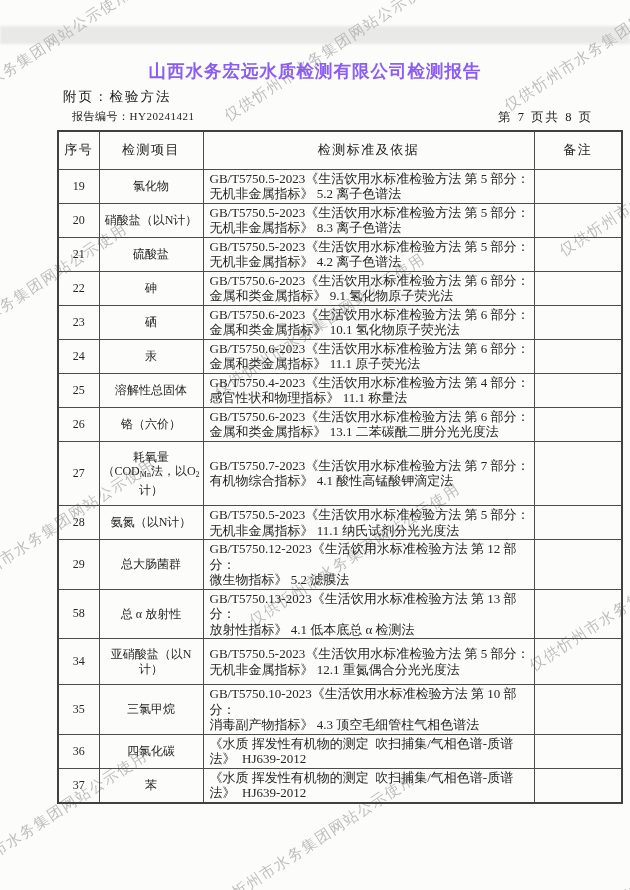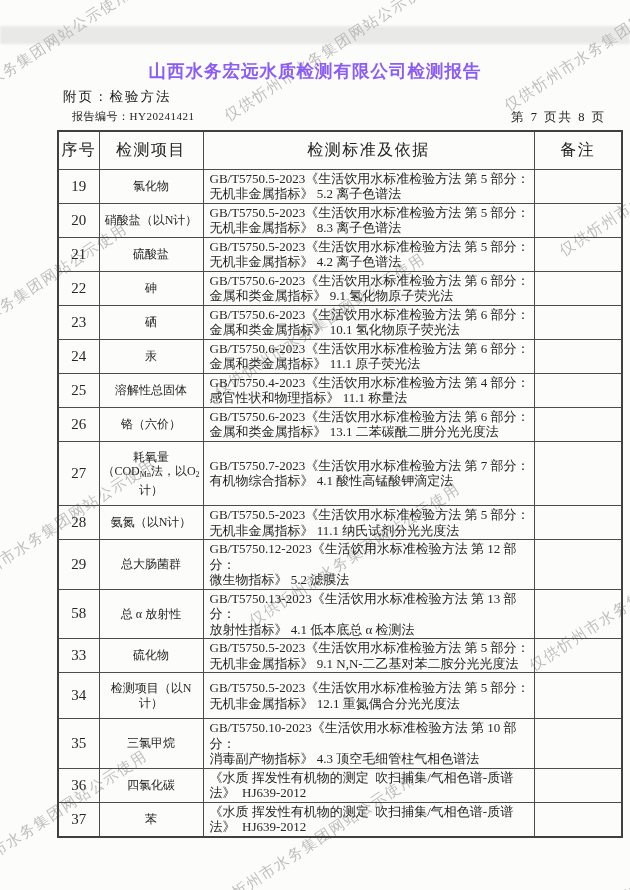--- a/index.html
+++ b/index.html
@@ -37,44 +37,44 @@
   }
   .doc-subtitle {
     position:absolute; top:88px; left:63px;
     font-size:13.5px; letter-spacing:2px; color:#1d1d1d;
   }
   .report-no {
     position:absolute; top:109px; left:72px;
     font-size:11px; letter-spacing:0.5px; color:#1d1d1d;
   }
   .page-indicator {
-    position:absolute; top:109px; right:24px;
+    position:absolute; top:109px; right:37px;
     font-size:12.5px; letter-spacing:2px; color:#1d1d1d;
   }
   table.method-table {
     position:absolute; left:57px; top:130px;
     width:564px;
     border-collapse:collapse;
     table-layout:fixed;
     background:transparent;
   }
   table.method-table th, table.method-table td {
     border:1px solid #4c4c4c;
   }
   table.method-table { border:2px solid #404040; }
   table.method-table th {
     height:38px;
     font-weight:normal;
-    font-size:16px;
+    font-size:13px;
     letter-spacing:1.5px;
     text-align:center;
     color:#222;
   }
   table.method-table td { height:33px; color:#262626; }
-  .cell-no   { text-align:center; font-size:15px; }
+  .cell-no   { text-align:center; font-size:12px; }
   .cell-item { text-align:center; font-size:12px; line-height:14.5px; padding:8px 2px; }
   .cell-standard {
     font-size:13px;
     line-height:15.5px;
     padding:1px 3px 1px 6px;
     white-space:pre-wrap;
     word-break:break-all;
   }
   .cell-remark { }
   .sub-txt { font-size:8px; vertical-align:-2px; }
@@ -222,32 +222,23 @@
       <tr>
         <td class="cell-no">58</td>
         <td class="cell-item">
           <div>总 α 放射性</div>
         </td>
         <td class="cell-standard">GB/T5750.13-2023《生活饮用水标准检验方法 第 13 部分：
 放射性指标》 4.1 低本底总 α 检测法</td>
         <td class="cell-remark"></td>
       </tr>
       <tr>
-        <td class="cell-no">33</td>
-        <td class="cell-item">
-          <div>硫化物</div>
-        </td>
-        <td class="cell-standard">GB/T5750.5-2023《生活饮用水标准检验方法 第 5 部分：
-无机非金属指标》 9.1 N,N-二乙基对苯二胺分光光度法</td>
-        <td class="cell-remark"></td>
-      </tr>
-      <tr>
         <td class="cell-no">34</td>
         <td class="cell-item">
-          <div>检测项目（以N计）</div>
+          <div>亚硝酸盐（以N计）</div>
         </td>
         <td class="cell-standard">GB/T5750.5-2023《生活饮用水标准检验方法 第 5 部分：
 无机非金属指标》 12.1 重氮偶合分光光度法</td>
         <td class="cell-remark"></td>
       </tr>
       <tr>
         <td class="cell-no">35</td>
         <td class="cell-item">
           <div>三氯甲烷</div>
         </td>

